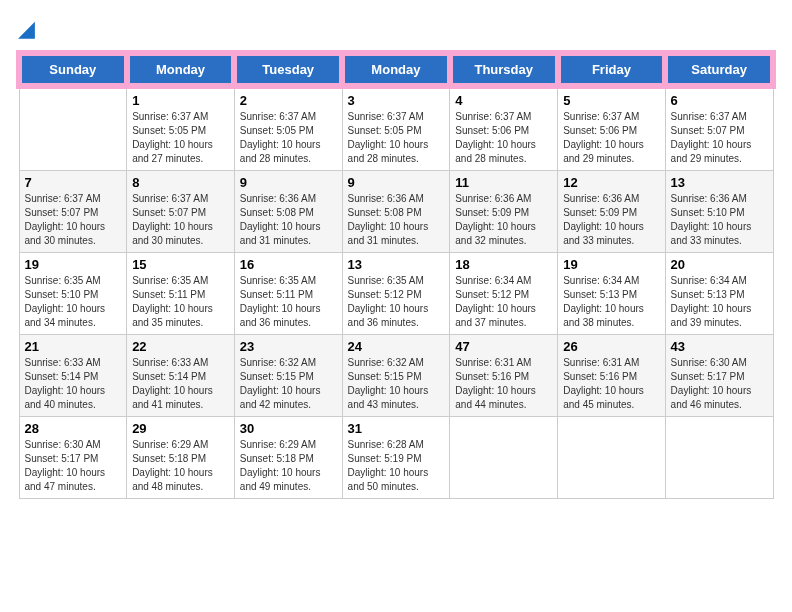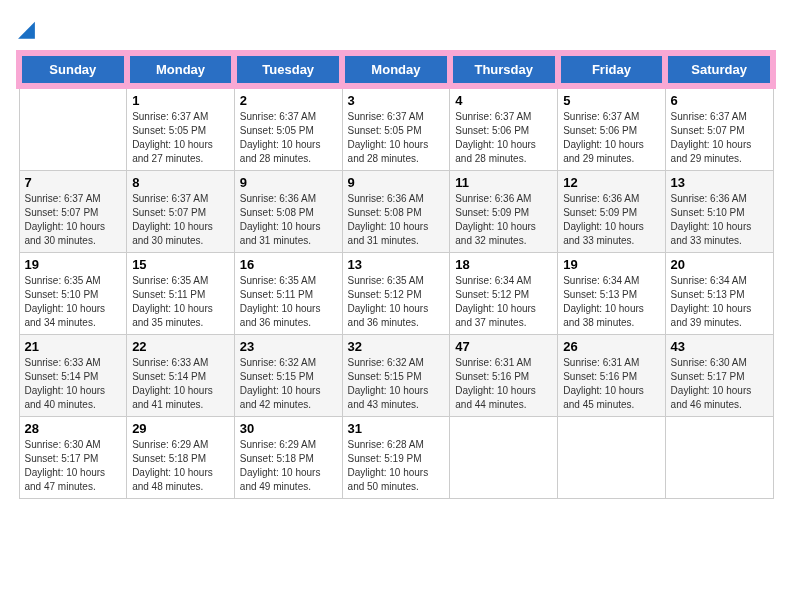--- a/index.html
+++ b/index.html
@@ -214,21 +214,21 @@
         </td>
         <td>
           <div class="day-number">22</div>
           <div class="day-info">Sunrise: 6:33 AM<br>Sunset: 5:14 PM<br>Daylight: 10 hours<br>and 41 minutes.</div>
         </td>
         <td>
           <div class="day-number">23</div>
           <div class="day-info">Sunrise: 6:32 AM<br>Sunset: 5:15 PM<br>Daylight: 10 hours<br>and 42 minutes.</div>
         </td>
         <td>
-          <div class="day-number">32</div>
+          <div class="day-number">24</div>
           <div class="day-info">Sunrise: 6:32 AM<br>Sunset: 5:15 PM<br>Daylight: 10 hours<br>and 43 minutes.</div>
         </td>
         <td>
           <div class="day-number">47</div>
           <div class="day-info">Sunrise: 6:31 AM<br>Sunset: 5:16 PM<br>Daylight: 10 hours<br>and 44 minutes.</div>
         </td>
         <td>
           <div class="day-number">26</div>
           <div class="day-info">Sunrise: 6:31 AM<br>Sunset: 5:16 PM<br>Daylight: 10 hours<br>and 45 minutes.</div>
         </td>

